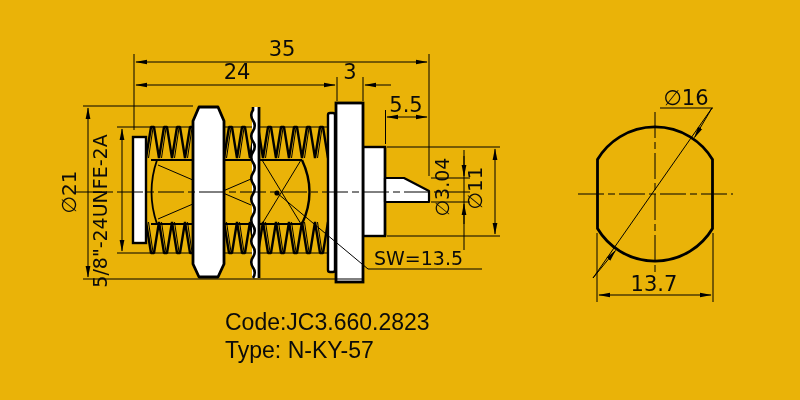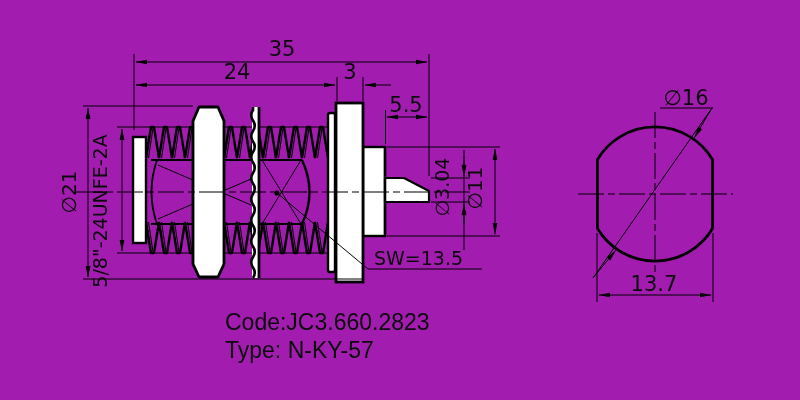--- a/index.html
+++ b/index.html
@@ -1,16 +1,16 @@
 <!DOCTYPE html>
 <html><head>
 <meta charset="utf-8">
 <style>
   html,body{margin:0;padding:0;background:#ffffff;}
-  .stage{position:relative;width:800px;height:400px;background:#a21caf;overflow:hidden;
+  .stage{position:relative;width:800px;height:400px;background:#eab308;overflow:hidden;
          font-family:"Liberation Sans", sans-serif;}
   svg text{font-family:"DejaVu Sans","Liberation Sans",sans-serif;fill:#0b0b0b;}
   svg .codeline{font-family:"Liberation Sans","DejaVu Sans",sans-serif;}
 </style>
 </head>
 <body>
 
 <div class="stage">
 <svg width="800" height="400" viewBox="0 0 800 400">
   <defs>

